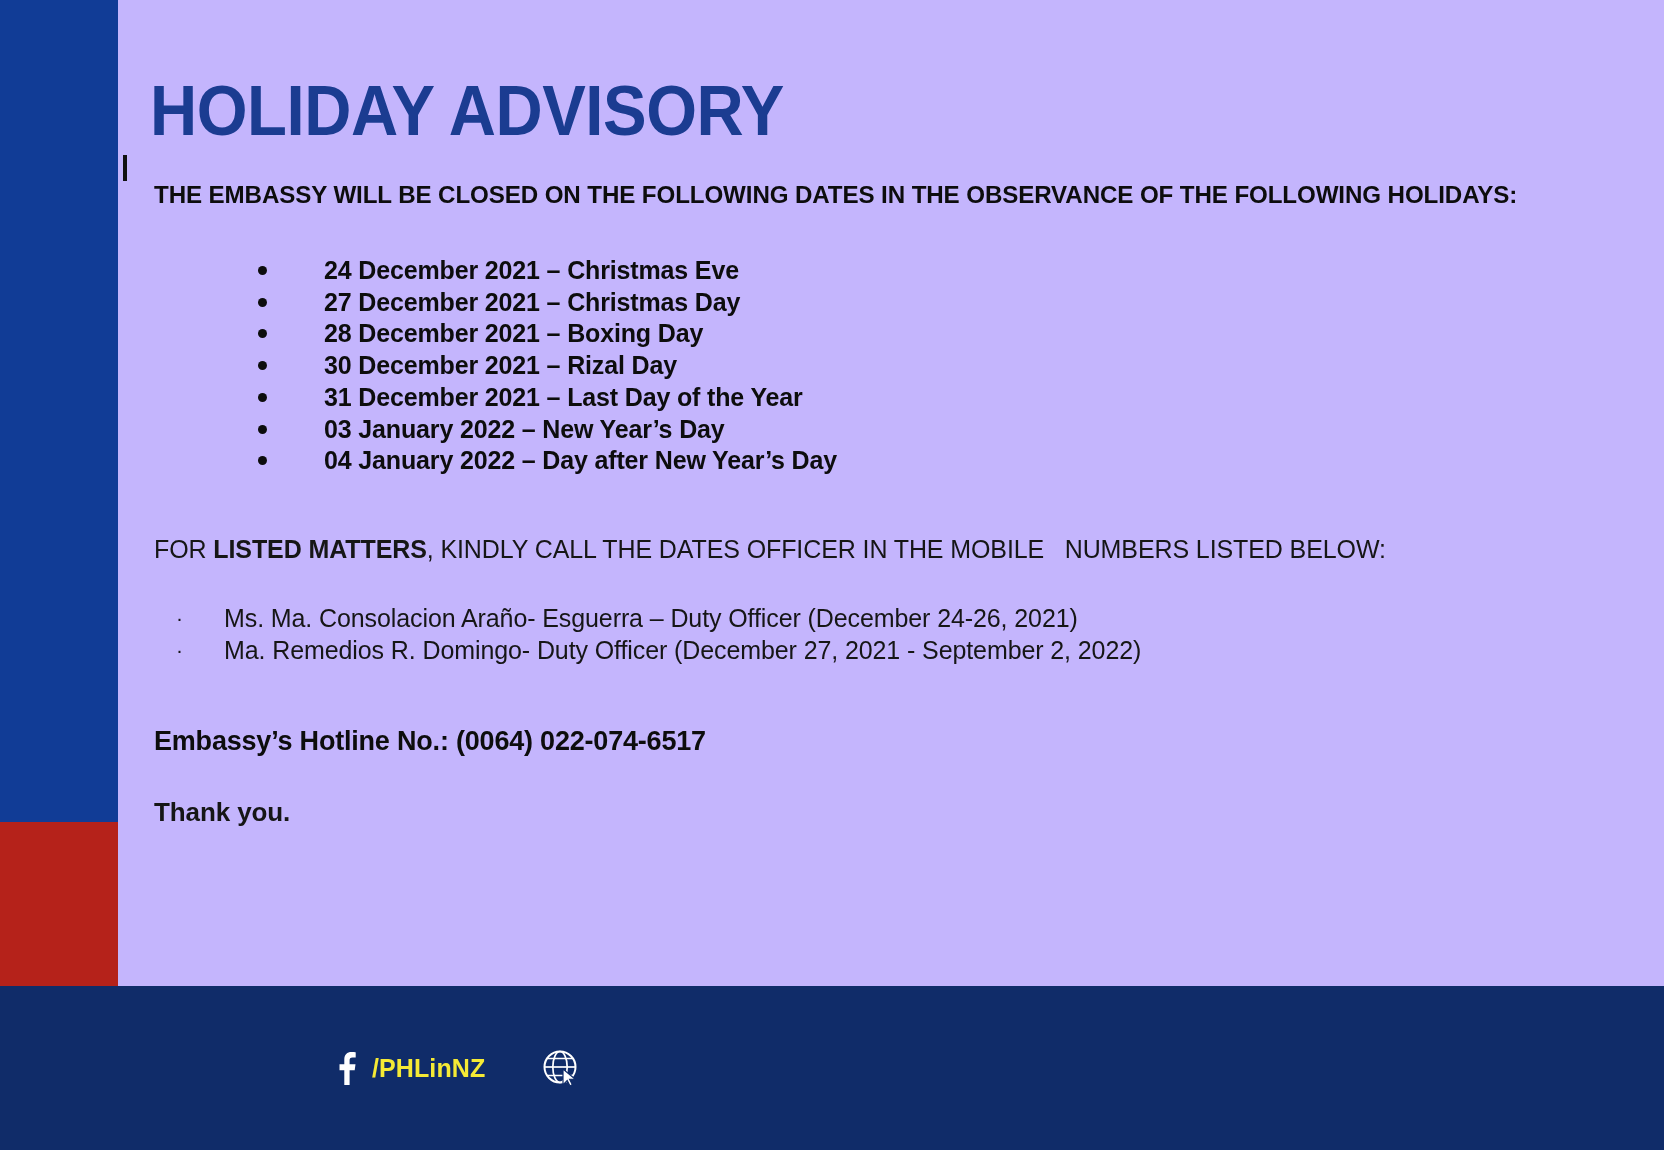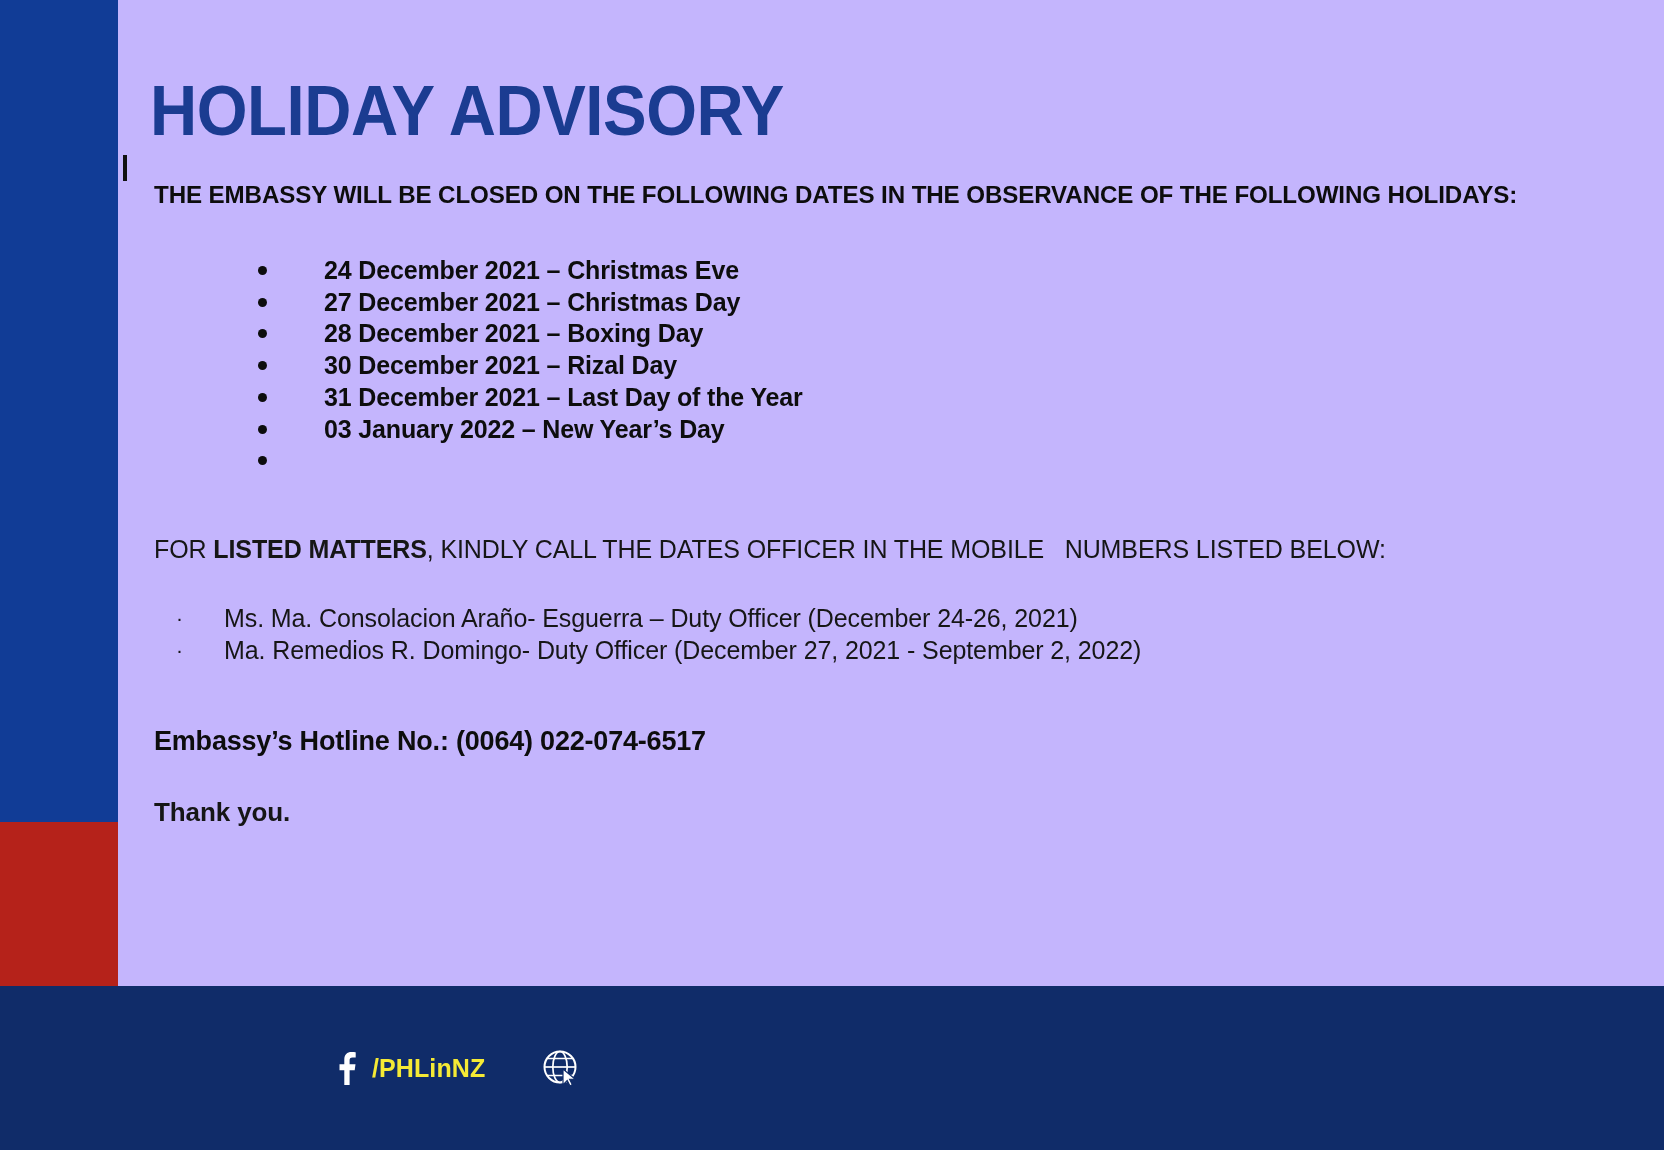--- a/index.html
+++ b/index.html
@@ -237,21 +237,21 @@
 
     <p id="intro-text">THE EMBASSY WILL BE CLOSED ON THE FOLLOWING DATES IN THE OBSERVANCE OF THE FOLLOWING HOLIDAYS:</p>
 
     <ul id="holiday-list">
       <li><span class="bullet"></span><span>24 December 2021 – Christmas Eve</span></li>
       <li><span class="bullet"></span><span>27 December 2021 – Christmas Day</span></li>
       <li><span class="bullet"></span><span>28 December 2021 – Boxing Day</span></li>
       <li><span class="bullet"></span><span>30 December 2021 – Rizal Day</span></li>
       <li><span class="bullet"></span><span>31 December 2021 – Last Day of the Year</span></li>
       <li><span class="bullet"></span><span>03 January 2022 – New Year’s Day</span></li>
-      <li><span class="bullet"></span></li>
+      <li><span class="bullet"></span><span>04 January 2022 – Day after New Year’s Day</span></li>
     </ul>
 
     <p id="urgent-paragraph"><span>FOR </span><b>LISTED MATTERS</b><span>, KINDLY CALL THE DATES OFFICER IN THE MOBILE   NUMBERS LISTED BELOW:</span></p>
 
     <ul id="officer-list">
       <li><span class="dot-bullet">·</span><span>Ms. Ma. Consolacion Araño- Esguerra – Duty Officer (December 24-26, 2021)</span></li>
       <li><span class="dot-bullet">·</span><span>Ma. Remedios R. Domingo- Duty Officer (December 27, 2021 - September 2, 2022)</span></li>
     </ul>
 
     <p id="hotline">Embassy’s Hotline No.: (0064) 022-074-6517</p>

